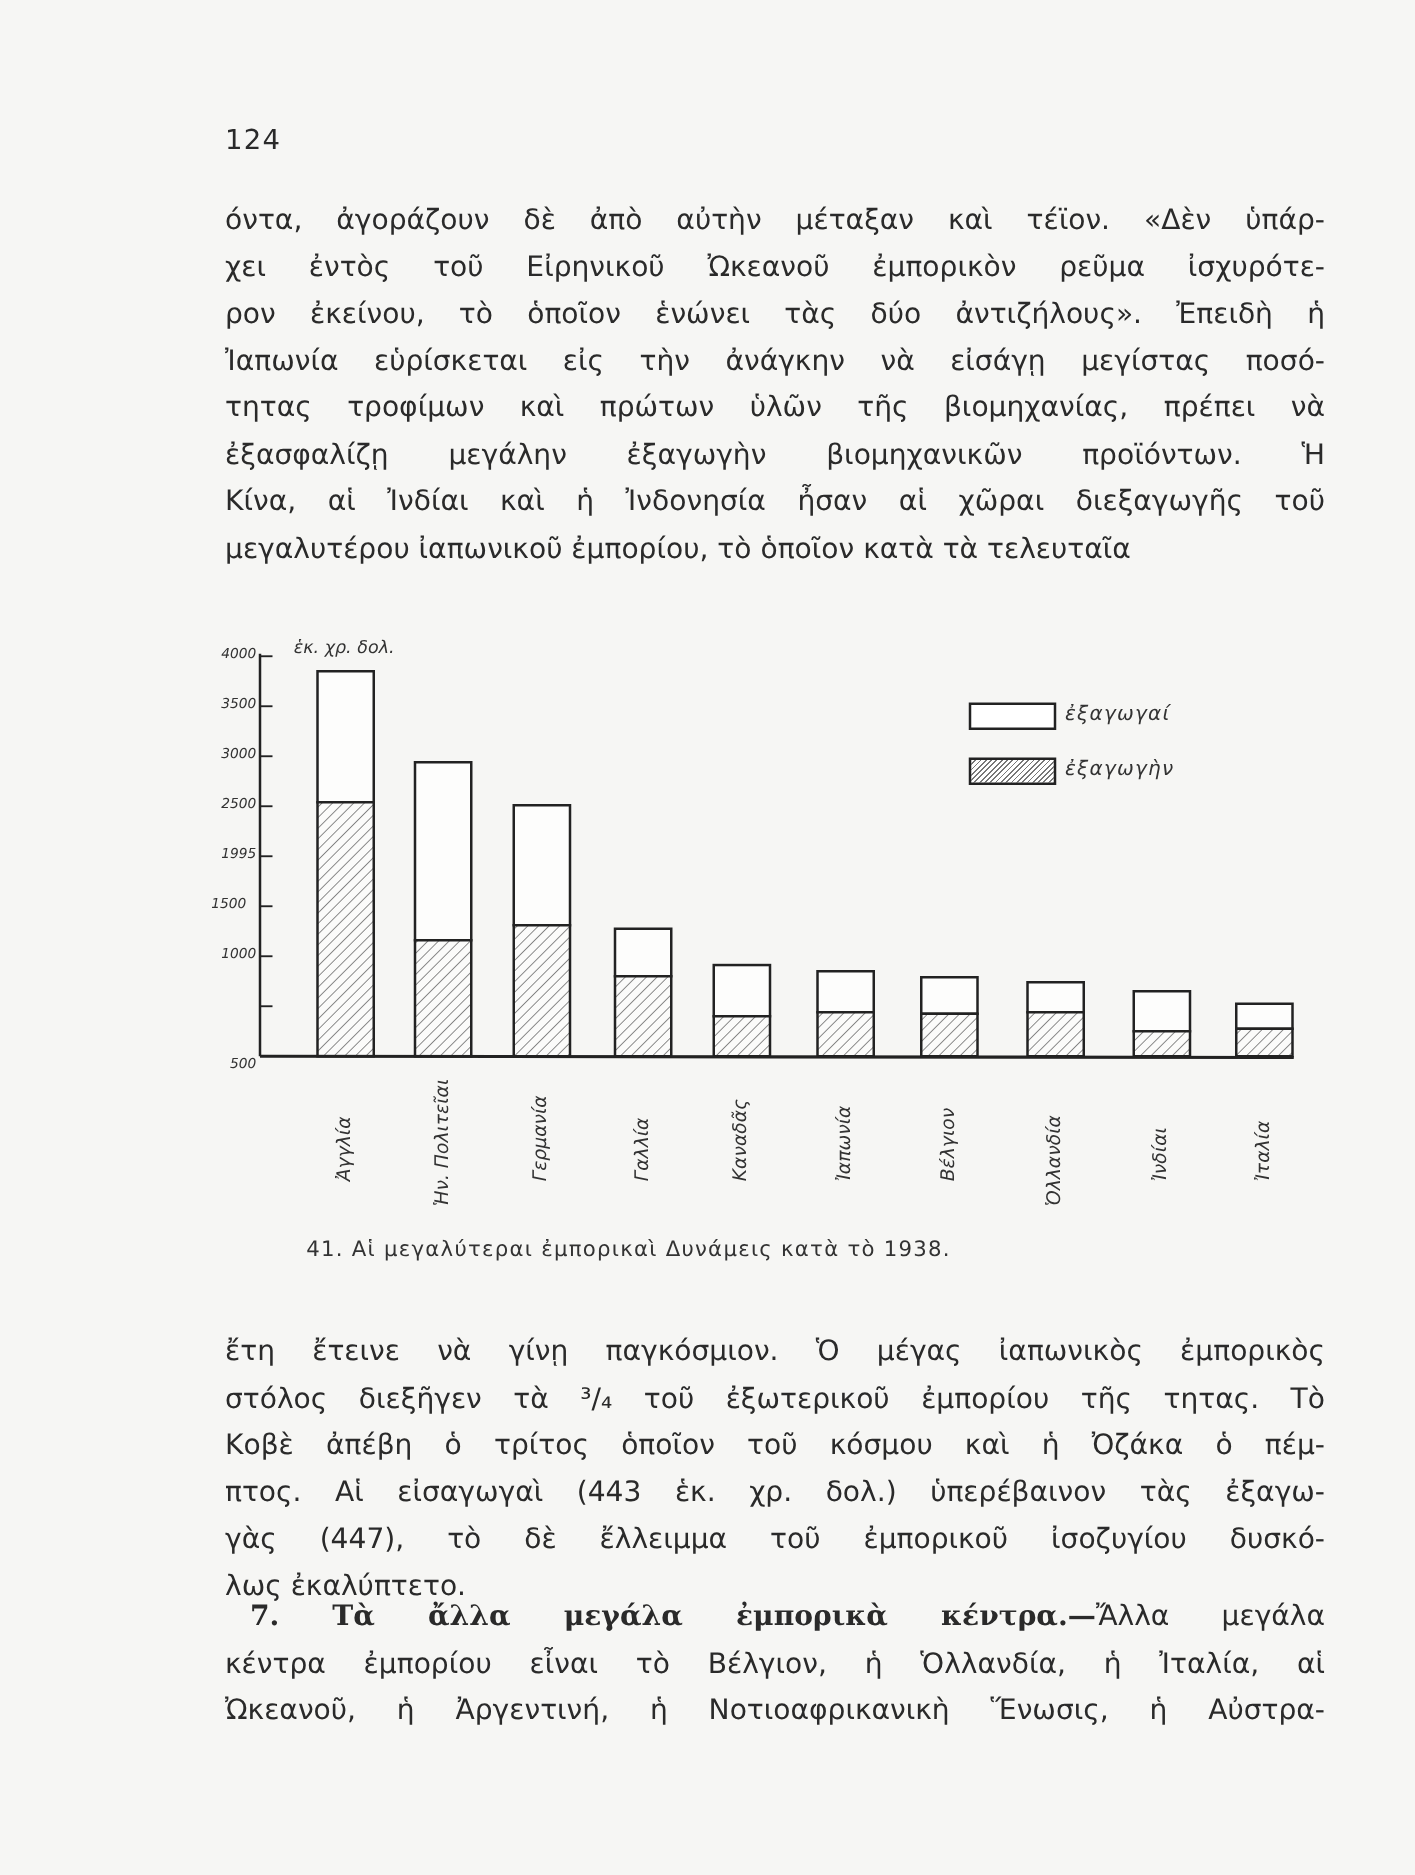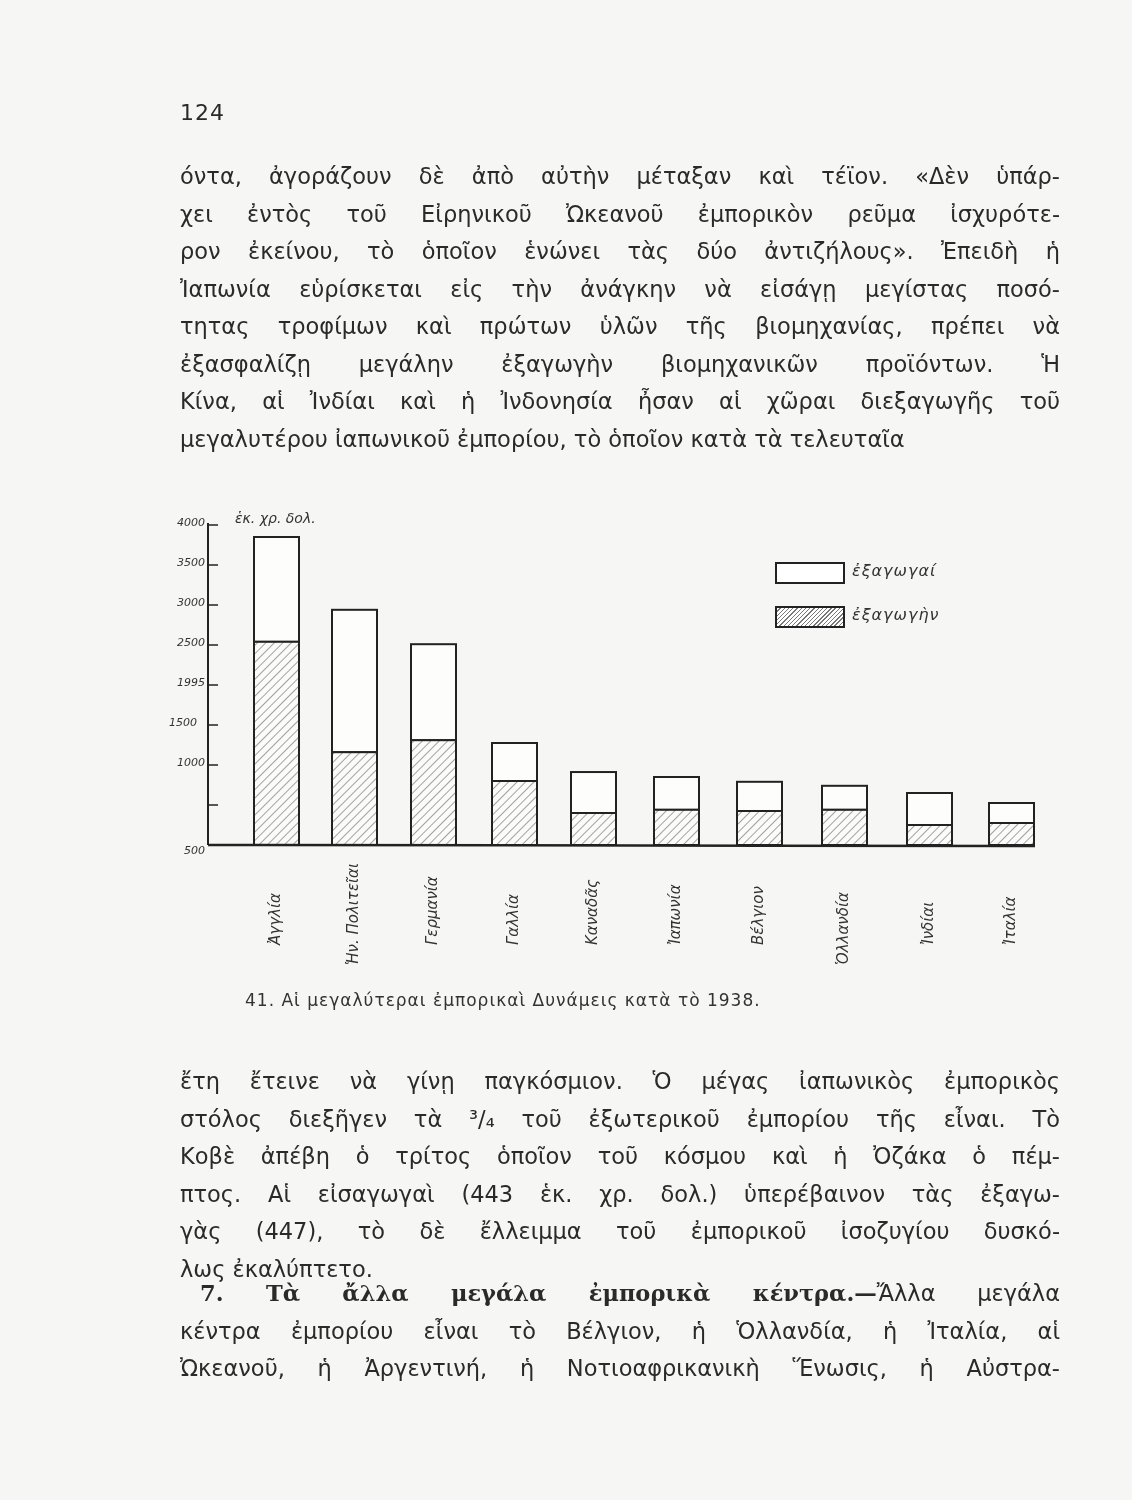--- a/index.html
+++ b/index.html
@@ -113,21 +113,21 @@
     <div class="legend-text" style="left:852px;top:561px;">ἐξαγωγαί</div>
     <div class="legend-box hatch" style="left:775px;top:606px;"></div>
     <div class="legend-text" style="left:852px;top:605px;">ἐξαγωγὴν</div>
   </div>
 </div>
 
 <div class="caption">41. Αἱ μεγαλύτεραι ἐμπορικαὶ Δυνάμεις κατὰ τὸ 1938.</div>
 
 <div id="p2" class="para">
     <span class="ln">ἔτη ἔτεινε νὰ γίνῃ παγκόσμιον. Ὁ μέγας ἰαπωνικὸς ἐμπορικὸς</span>
-    <span class="ln">στόλος διεξῆγεν τὰ ³/₄ τοῦ ἐξωτερικοῦ ἐμπορίου τῆς εἶναι. Τὸ</span>
+    <span class="ln">στόλος διεξῆγεν τὰ ³/₄ τοῦ ἐξωτερικοῦ ἐμπορίου τῆς τητας. Τὸ</span>
     <span class="ln">Κοβὲ ἀπέβη ὁ τρίτος ὁποῖον τοῦ κόσμου καὶ ἡ Ὀζάκα ὁ πέμ-</span>
     <span class="ln">πτος. Αἱ εἰσαγωγαὶ (443 ἑκ. χρ. δολ.) ὑπερέβαινον τὰς ἐξαγω-</span>
     <span class="ln">γὰς (447), τὸ δὲ ἔλλειμμα τοῦ ἐμπορικοῦ ἰσοζυγίου δυσκό-</span>
     <span class="ln last">λως ἐκαλύπτετο.</span>
   </div>
 
 <div id="p3" class="para">
   <span class="ln" style="padding-left:20px;">
     <span class="heading-bold">7. Τὰ ἄλλα μεγάλα ἐμπορικὰ κέντρα.—</span><span>Ἄλλα μεγάλα</span>
   </span>

